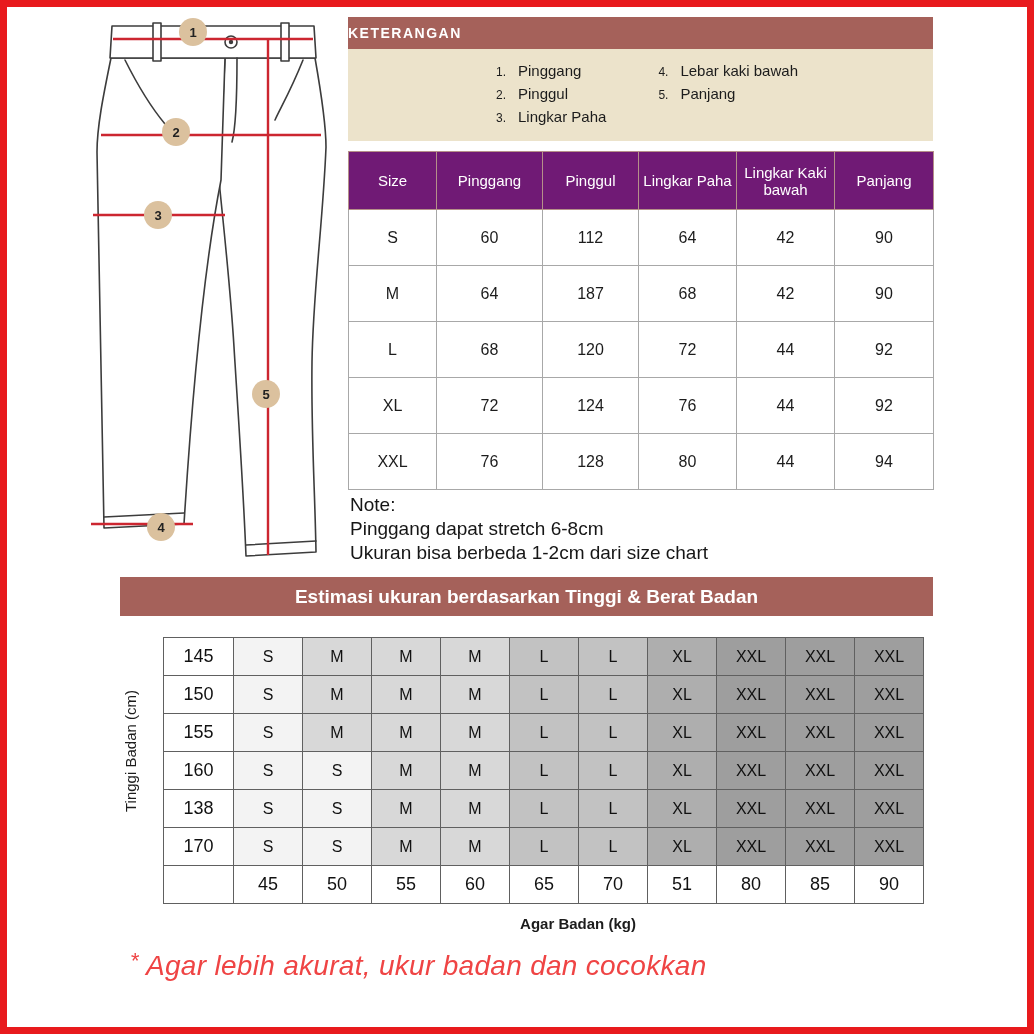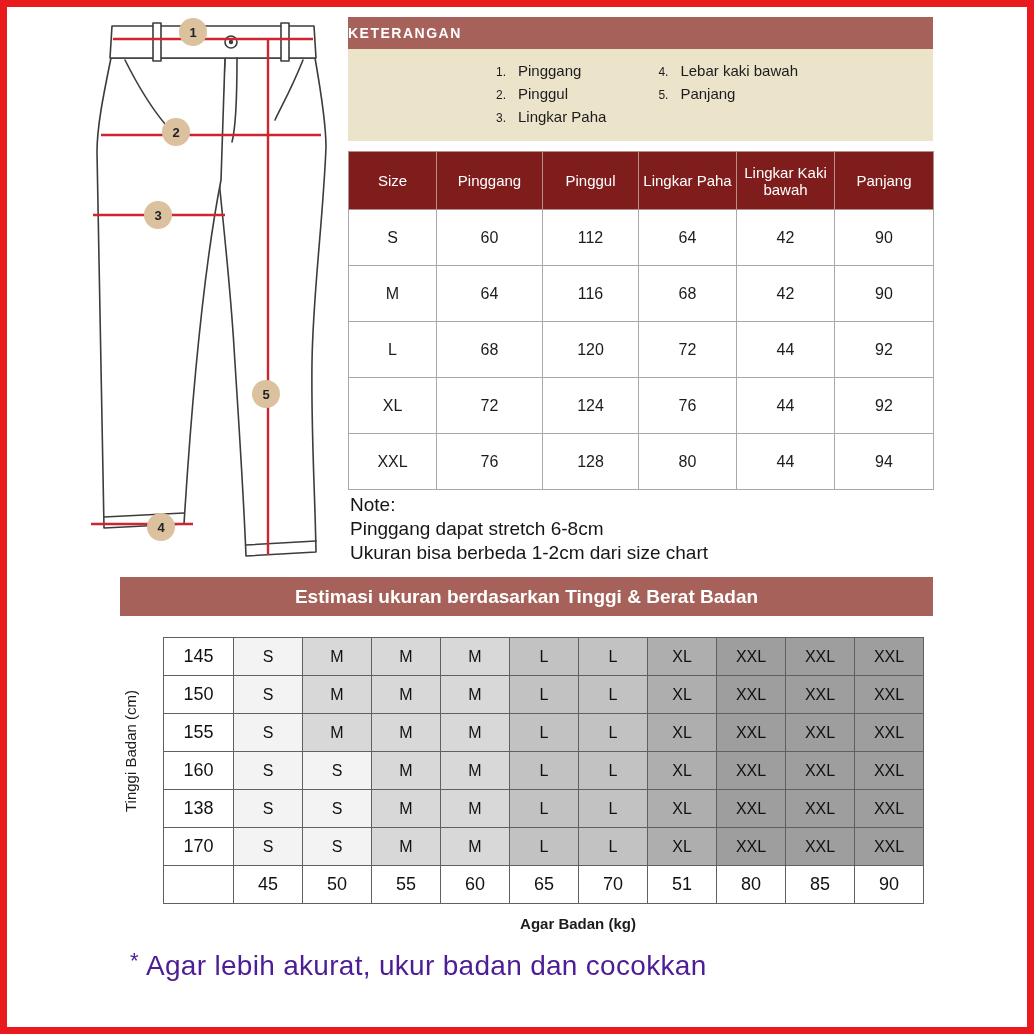--- a/index.html
+++ b/index.html
@@ -20,21 +20,21 @@
   .k-col { display:flex; flex-direction:column; }
   .k-col1 { margin-left:148px; }
   .k-col2 { margin-left:52px; }
   .k-item { display:flex; line-height:21px; }
   .k-num { font-size:12px; width:22px; padding-top:2px; }
   .k-label { font-size:15px; }
 
   
   .size-table-wrap { left:341px; top:144px; width:585px; }
   table.size-table { border-collapse:collapse; width:585px; table-layout:fixed; }
-  .size-table th { background:#7f1d1d; color:#fff; font-weight:normal; font-size:15px;
+  .size-table th { background:#701a75; color:#fff; font-weight:normal; font-size:15px;
                    height:58px; border:1px solid #b59089; padding:2px; line-height:17px;
                    text-align:center; vertical-align:middle; }
   .size-table td { background:#fff; border:1px solid #a8a8a8; height:56px;
                    text-align:center; font-size:16px; vertical-align:middle; }
 
   
   .note { left:343px; top:486px; font-size:19px; line-height:24px; color:#161616; }
 
   
   .est-bar { left:113px; top:570px; width:813px; height:39px; background:#a5615a;
@@ -44,21 +44,21 @@
   .matrix td { border:1px solid #606060; height:38px; text-align:center;
                font-size:16px; color:#111; vertical-align:middle; }
   .matrix td.hcell { background:#fff; font-size:18px; }
   .matrix td.wcell { background:#fff; font-size:18px; }
   .y-label { left:123px; top:744px; transform:translate(-50%,-50%) rotate(-90deg);
              white-space:nowrap; font-size:15px; }
   .x-label { left:226px; top:908px; width:690px; text-align:center;
              font-size:15px; font-weight:bold; }
 
   
-  .footer { left:123px; top:936px; font-size:28px; line-height:35px; color:#4c1d95; letter-spacing:0.3px; }
+  .footer { left:123px; top:936px; font-size:28px; line-height:35px; color:#ef4444; letter-spacing:0.3px;font-style:italic; }
   .ast { display:inline-block; font-size:22px; vertical-align:7px; width:16px; }
   .f-line2 { margin-left:16px; }
 </style>
 </head>
 <body>
 
 <div id="canvas">
 
   <svg class="abs pants" width="335" height="560" viewBox="0 0 335 560">
     <g stroke="#3c3c3c" stroke-width="1.6" fill="#ffffff" stroke-linejoin="round" stroke-linecap="round">
@@ -161,21 +161,21 @@
             <td>S</td>
             <td>60</td>
             <td>112</td>
             <td>64</td>
             <td>42</td>
             <td>90</td>
           </tr>
           <tr>
             <td>M</td>
             <td>64</td>
-            <td>116</td>
+            <td>187</td>
             <td>68</td>
             <td>42</td>
             <td>90</td>
           </tr>
           <tr>
             <td>L</td>
             <td>68</td>
             <td>120</td>
             <td>72</td>
             <td>44</td>

